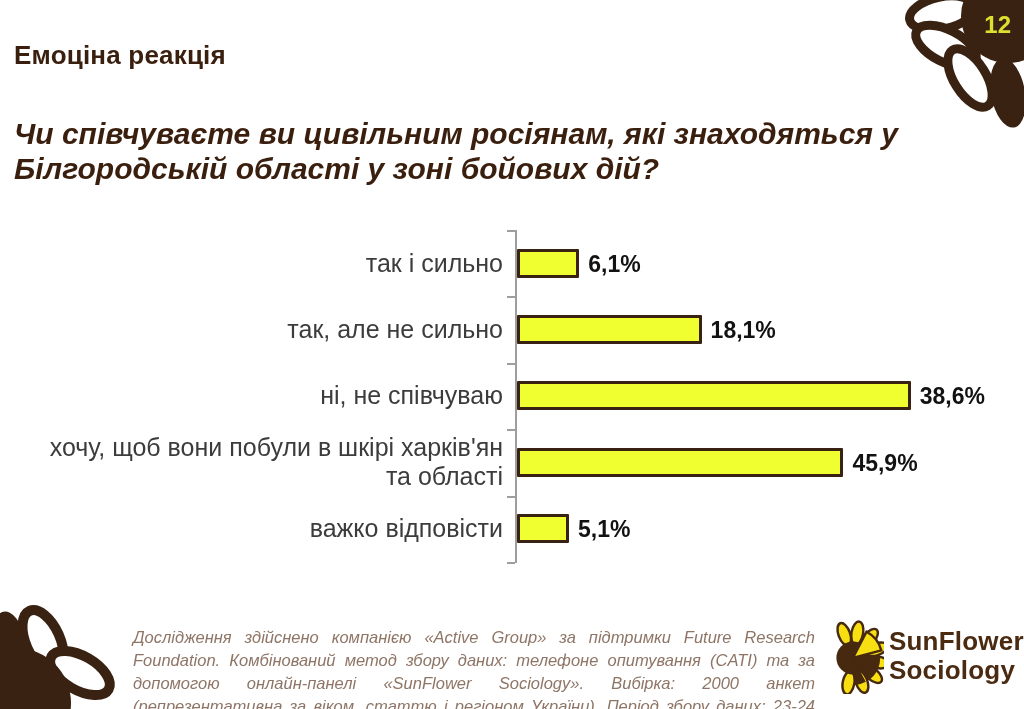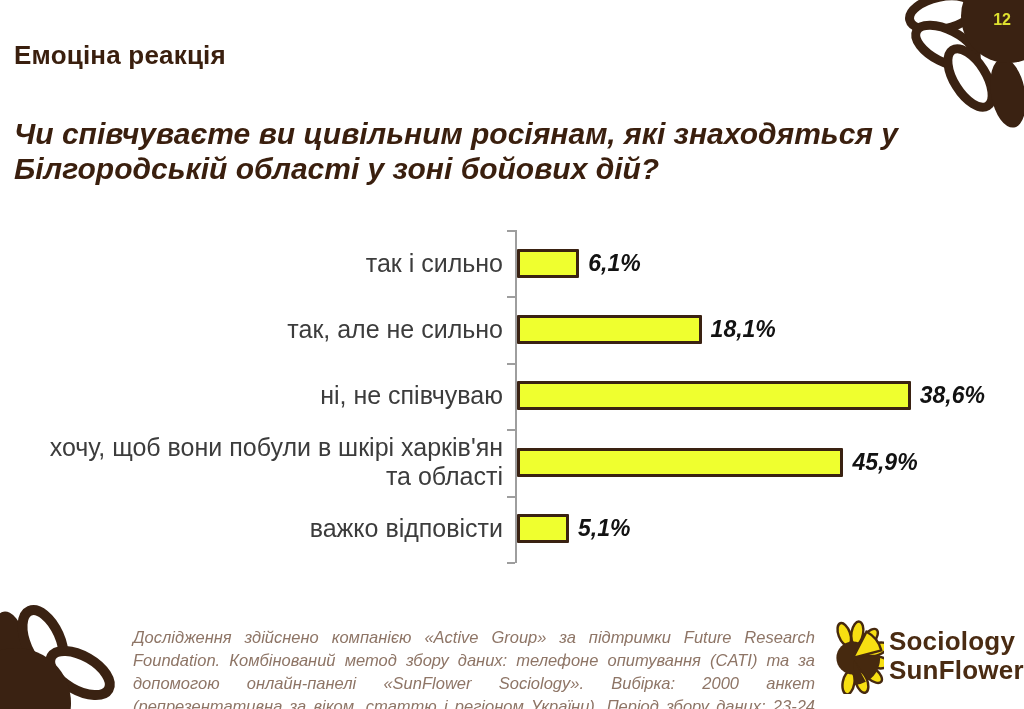--- a/index.html
+++ b/index.html
@@ -20,34 +20,34 @@
   }
   .chart { position:absolute; left:20px; top:230px; width:995px; height:332px; }
   .axis  { position:absolute; left:495px; top:0; width:2px; height:333px; background:#9e9e9e; }
   .tick  { position:absolute; left:487px; width:8px; height:2px; background:#9e9e9e; }
   .rows  { position:absolute; left:0; top:0; width:100%; }
   .row   { height:66.4px; display:flex; align-items:center; }
   .cat   {
     width:495px; padding-right:12px; text-align:right;
     font-size:25px; color:#3c3c3c;
   }
-  .bararea { display:flex; align-items:center; margin-left:2px;font-style:italic; }
+  .bararea { display:flex; align-items:flex-end; margin-left:2px; }
   .bar {
     height:29px; border:3px solid #3a2212; border-radius:1px;
     background:#efff2f;
   }
   .val { margin-left:9px; font-size:23px; font-weight:bold; color:#121212; }
   .footer {
     position:absolute; left:133px; top:626px; width:682px;
     font-size:16.5px; font-style:italic; color:#8e7566;
     line-height:23px; text-align:justify;
   }
   .page-number {
     position:absolute; right:13px; top:11px; z-index:5;
-    font-size:16px; font-weight:bold; color:#dde02f;
+    font-size:24px; font-weight:bold; color:#dde02f;
   }
   .flower-tr { position:absolute; right:0; top:0; pointer-events:none; }
   .flower-bl { position:absolute; left:0; bottom:0; pointer-events:none; }
   .logo { position:absolute; left:816px; top:618px; display:flex; align-items:center; }
   .logo-text {
     margin-left:5px; font-weight:bold; color:#4a2b12;
     font-size:26px; line-height:29px; letter-spacing:0.2px;
   }
 </style>
 </head>
@@ -137,18 +137,18 @@
           <ellipse cx="54.712477851850025" cy="21.082844478906573" rx="12" ry="6" transform="rotate(-50 54.712477851850025 21.082844478906573)" fill="#f7df12" stroke="#46290f" stroke-width="2.5"></ellipse>
           <ellipse cx="42.51485261934019" cy="15.39499842168259" rx="12" ry="6" transform="rotate(-80 42.51485261934019 15.39499842168259)" fill="#f7df12" stroke="#46290f" stroke-width="2.5"></ellipse>
           <ellipse cx="29.107476273532626" cy="16.567991859566376" rx="12" ry="6" transform="rotate(-110 29.107476273532626 16.567991859566376)" fill="#f7df12" stroke="#46290f" stroke-width="2.5"></ellipse>
         </g>
       <circle cx="38" cy="41" r="17" fill="#46290f"></circle>
       <path d="M38 41 L52 14 A30 30 0 0 1 67.2 33.2 Z" fill="#f7df12" stroke="#46290f" stroke-width="2.5"></path>
       <path d="M38 41 L65.9 38.6 A28 28 0 0 1 54.1 64 Z" fill="#46290f"></path>
       <path d="M38 41 L51.3 65.6 A28 28 0 0 1 40.4 68.9 Z" fill="#46290f"></path>
     </svg>
     <div class="logo-text">
+      <div>SunFlower</div>
       <div>Sociology</div>
-      <div>SunFlower</div>
     </div>
   </div>
 
 </div>
 
 </body></html>

